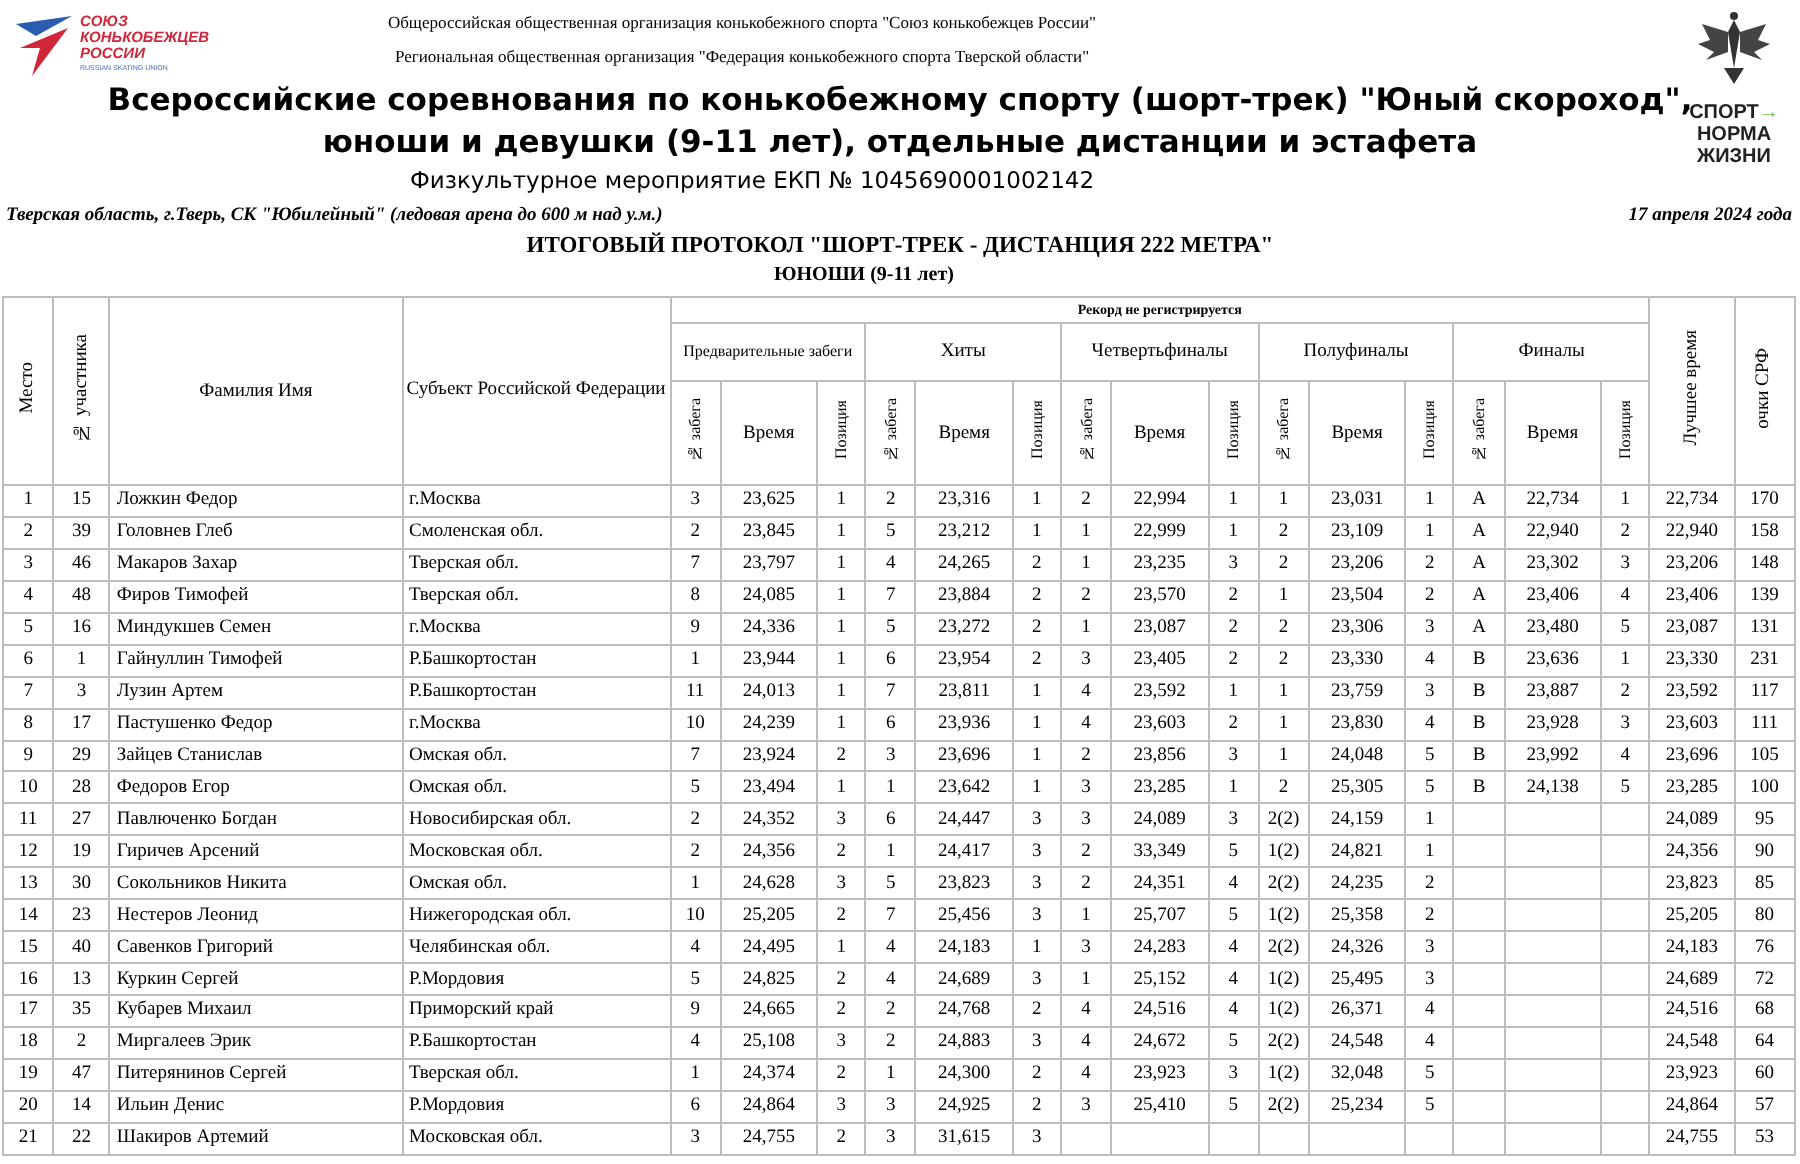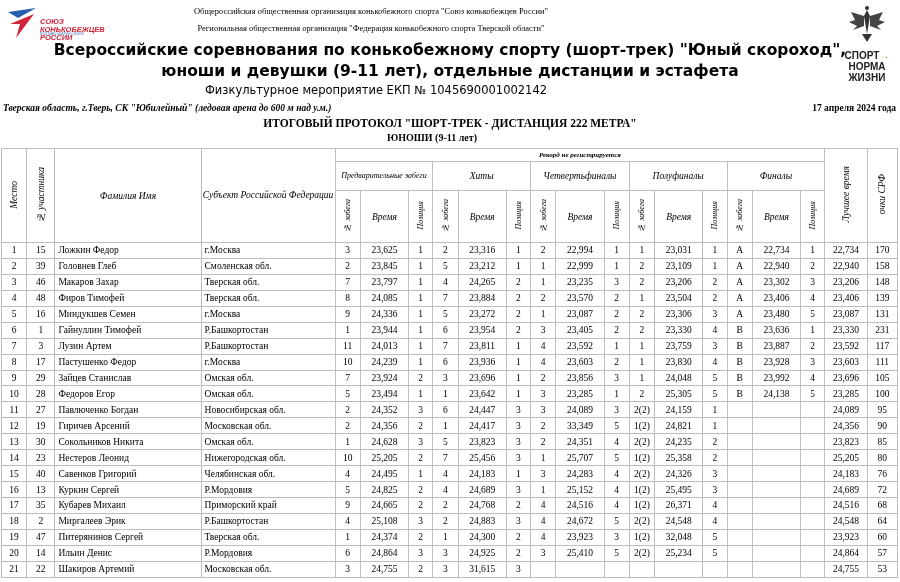--- a/index.html
+++ b/index.html
@@ -1,34 +1,34 @@
 <!DOCTYPE html>
 <html><head>
 <meta charset="utf-8">
 <style>
   html,body{margin:0;padding:0;background:#fff;}
   body{width:900px;height:582px;overflow:hidden;position:relative;font-family:"Liberation Serif",serif;color:#000;}
   .logo-left{position:absolute;left:6px;top:4px;width:110px;height:40px;}
-  .logo-left .txt{position:absolute;left:34px;top:14px;font-family:"Liberation Sans",sans-serif;font-style:italic;font-weight:bold;font-size:7.5px;line-height:8px;color:#d0263a;}
+  .logo-left .txt{position:absolute;left:34px;top:3px;font-family:"Liberation Sans",sans-serif;font-style:italic;font-weight:bold;font-size:7.5px;line-height:8px;color:#d0263a;}
   .logo-left .sub{position:absolute;left:34px;top:28px;font-size:3.5px;color:#4a6bb0;font-family:"Liberation Sans",sans-serif;}
   .logo-right{position:absolute;left:837px;top:4px;width:60px;height:90px;text-align:center;}
   .logo-right .slogan{font-family:"Liberation Sans",sans-serif;font-weight:bold;font-size:10px;line-height:11px;color:#222;margin-top:2px;}
   .logo-right .slogan .arr{color:#6cc04a;}
   .org1,.org2{position:absolute;left:0;width:742px;text-align:center;font-size:8.5px;}
   .org1{top:6px;} .org2{top:23px;}
   .title1,.title2{position:absolute;left:0;width:900px;text-align:center;font-family:"DejaVu Sans",sans-serif;font-weight:bold;font-size:15.5px;}
   .title1{top:41px;} .title2{top:62px;}
   .ekp{position:absolute;left:0;width:752px;top:83px;text-align:center;font-family:"DejaVu Sans",sans-serif;font-size:11.5px;}
   .venue{position:absolute;left:3px;top:103px;font-style:italic;font-weight:bold;font-size:9.5px;}
-  .date{position:absolute;right:4px;top:103px;font-weight:bold;font-size:9.5px;}
+  .date{position:absolute;right:4px;top:103px;font-style:italic;font-weight:bold;font-size:9.5px;}
   .protocol{position:absolute;left:0;width:900px;top:117px;text-align:center;font-weight:bold;font-size:11.5px;}
   .group{position:absolute;left:0;width:864px;top:132px;text-align:center;font-weight:bold;font-size:10px;}
   table{position:absolute;left:1px;top:148px;border-collapse:collapse;table-layout:fixed;width:897px;font-size:9.5px;}
   td,th{border:1px solid #bdbdbd;padding:0;text-align:center;white-space:nowrap;overflow:hidden;}
-  th{font-weight:normal;font-style:italic;}
+  th{font-weight:normal;}
   .rec{font-weight:bold;font-size:7px;height:12px;}
   .stage{height:28px;font-size:9.5px;}
   .stage.small{font-size:8px;line-height:10px;}
   .vert{writing-mode:vertical-rl;transform:rotate(180deg);font-size:8px;display:inline-block;}
   .vert.big{font-size:9.5px;}
   .sub{height:52px;}
   tbody td{height:14.95px;line-height:14px;}
   td.name,td.region{text-align:left;padding-left:3px;}
 </style>
 </head>

